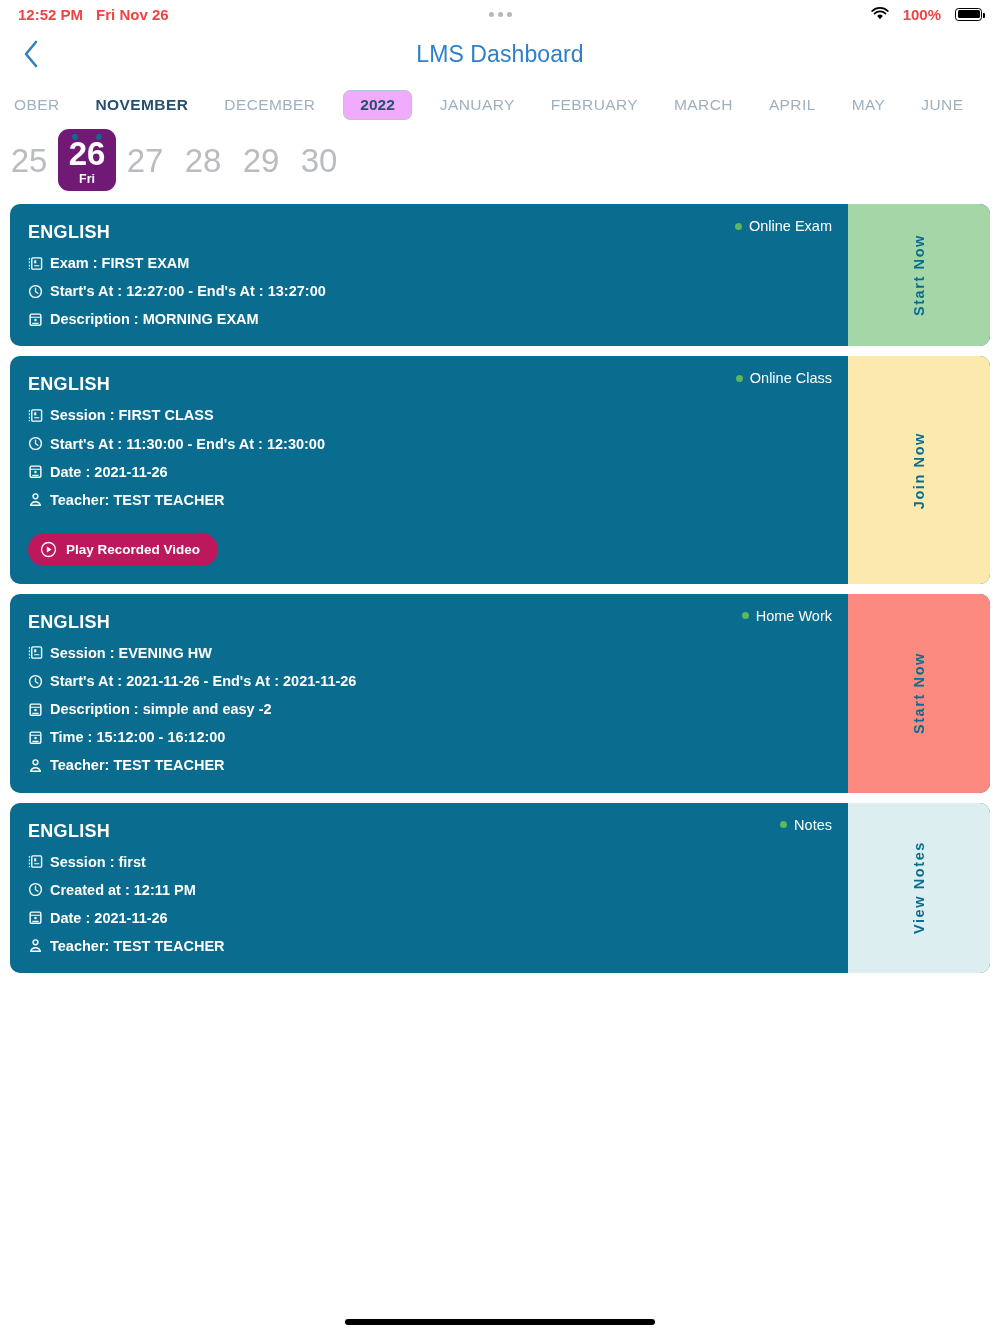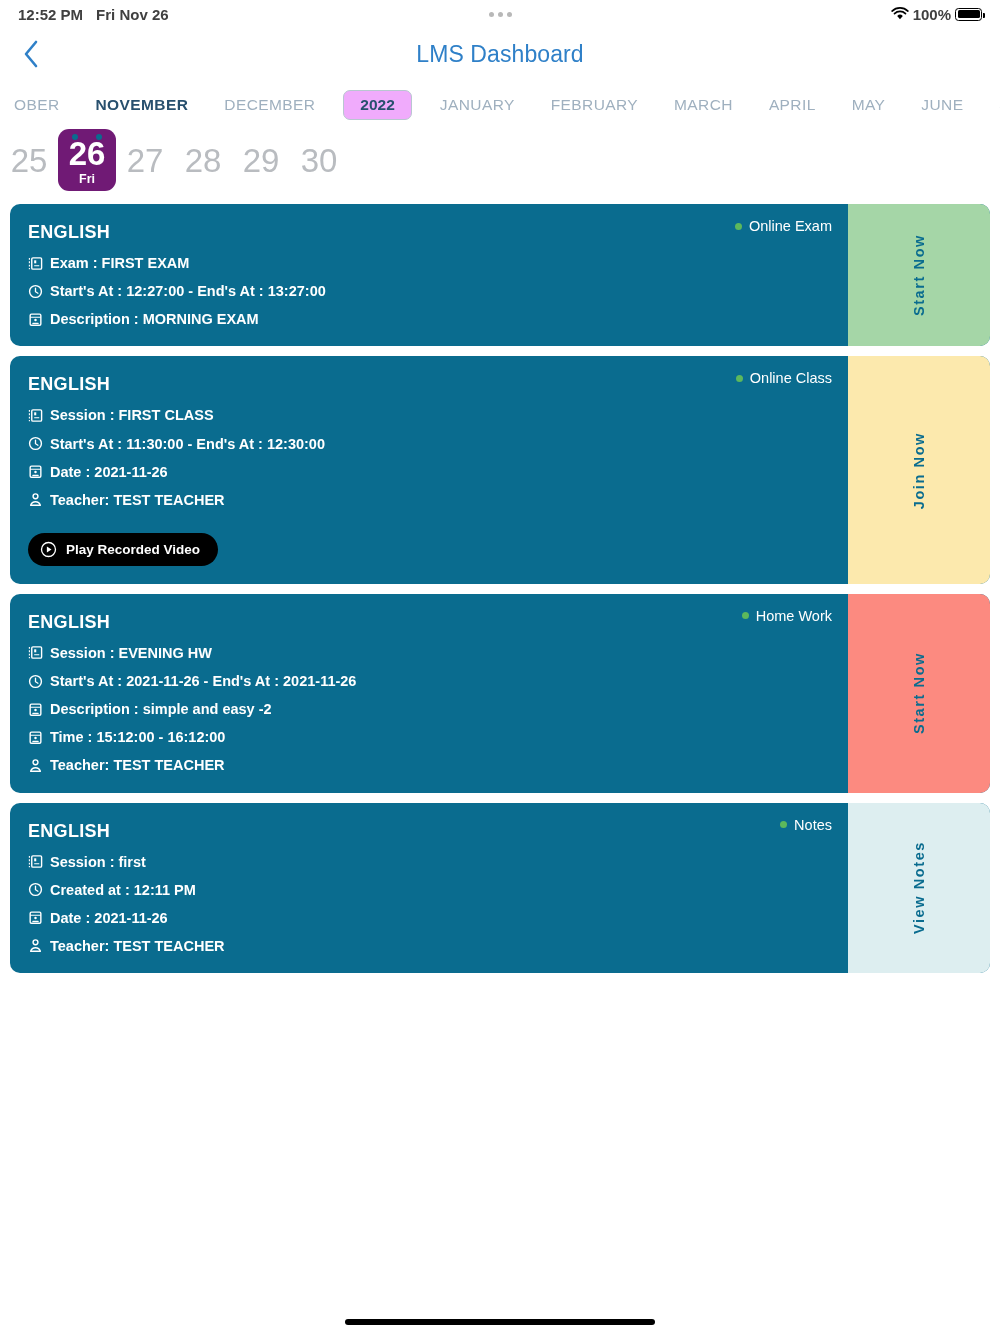--- a/index.html
+++ b/index.html
@@ -8,32 +8,32 @@
     background: #ffffff;
     font-family: "Liberation Sans", sans-serif;
     overflow: hidden;
   }
 
   
   .statusbar {
     height: 28px; width: 100%;
     display: flex; align-items: center;
     padding: 0 18px;
-    font-size: 15px; font-weight: 600; color: #404040;
+    font-size: 15px; font-weight: 600; color: #ef4444;
     position: relative;
   }
   .sb-left { display: flex; align-items: center; gap: 13px; white-space: nowrap; }
   .sb-center {
     position: absolute; left: 0; right: 0; top: 0; bottom: 0;
     display: flex; align-items: center; justify-content: center;
     pointer-events: none;
   }
   .dots { display: flex; gap: 4px; }
   .dots i { width: 5px; height: 5px; border-radius: 50%; background: #b8b8b8; display:block; }
-  .sb-right { margin-left: auto; display: flex; align-items: center; gap: 4px; }
+  .sb-right { margin-left: auto; display: flex; align-items: center; gap: 14px; }
   .wifi { width: 18px; height: 14px; display: block; }
   .batt { width: 27px; height: 13px; border: 1.6px solid #000; border-radius: 3.5px; position: relative; }
   .batt::after { content:""; position:absolute; right:-4px; top:4px; width:2.2px; height:5px; background:#000; border-radius:0 1px 1px 0; }
   .batt i { position:absolute; left:1.5px; top:1.5px; bottom:1.5px; right:1.5px; background:#000; border-radius:1.6px; display:block; }
 
   
   .navbar {
     height: 52px; position: relative;
     display: flex; align-items: center;
   }
@@ -106,21 +106,21 @@
   }
   .row {
     display: flex; align-items: center; gap: 7px;
     font-size: 14.5px; font-weight: 700; color: #ffffff;
     margin-bottom: 10px; line-height: 1.25; text-align: center;
   }
   .row:last-child { margin-bottom: 0; }
   .row svg { display:block; flex: 0 0 auto; }
   .play-btn {
     margin-top: 14px; display: inline-flex; align-items: center; gap: 9px;
-    background: #000000; border-radius: 20px; padding: 8px 18px 8px 12px;
+    background: #be185d; border-radius: 20px; padding: 8px 18px 8px 12px;
     color: #ffffff; font-size: 13.5px; font-weight: 600; cursor: pointer;
     border: none;
   }
   .play-btn svg { display:block; }
   .card-action {
     flex: 0 0 142px;
     display: flex; align-items: center; justify-content: center;
     cursor: pointer;
   }
   .card-action span {

